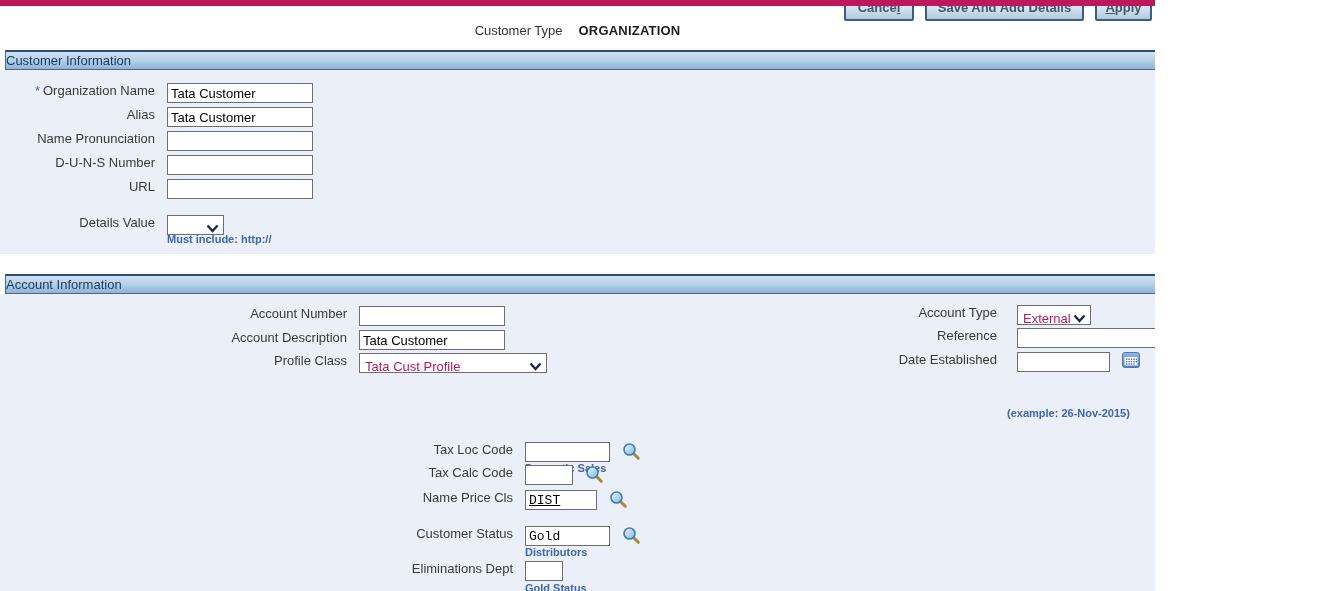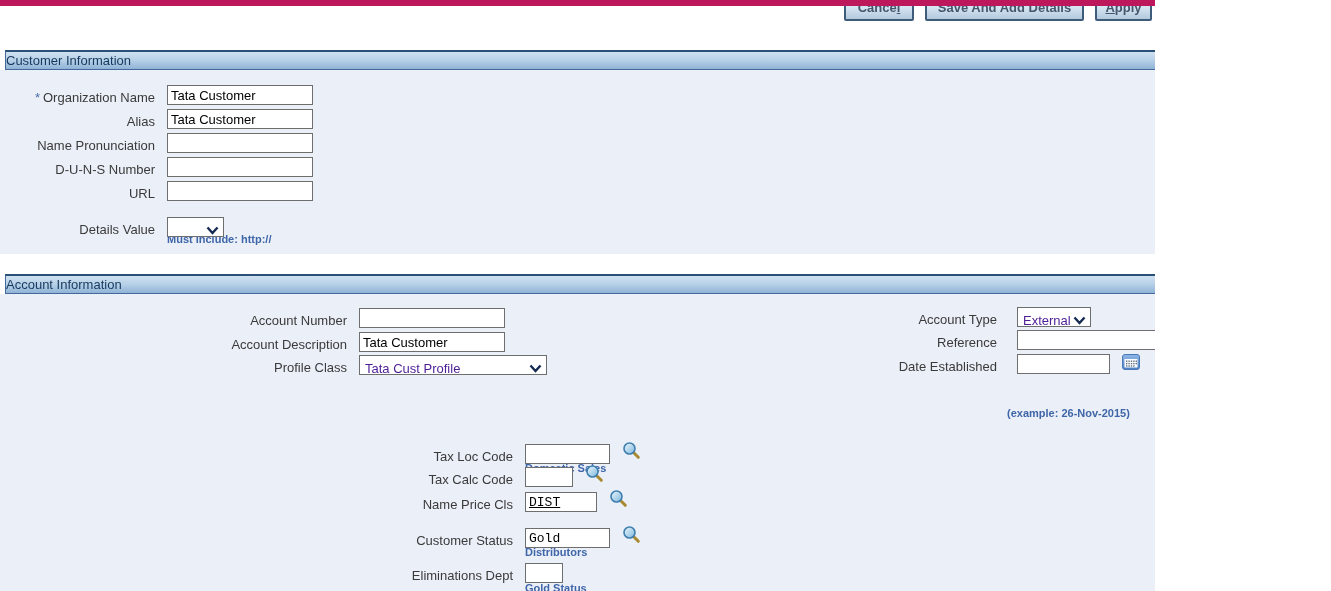--- a/index.html
+++ b/index.html
@@ -17,35 +17,35 @@
   .customer-type-row{position:absolute;top:17px;left:0;width:100%;display:flex;
        justify-content:center;align-items:baseline;gap:16px;font-size:13px;color:#333;}
   .customer-type-row .ctv{font-weight:bold;color:#1c1c1c;letter-spacing:.2px;}
 
   .secbar{position:absolute;left:5px;width:1331px;height:20px;box-sizing:border-box;
        border:1px solid #46699b;border-top:2px solid #2c4f79;
        background:linear-gradient(180deg,#cfe1f0 0%,#b9d2e8 45%,#8fb3d6 100%);
        font-weight:normal;font-size:13px;color:#15395e;line-height:17px;}
   .seccontent{position:absolute;left:0;width:1331px;background:#ebeff8;}
 
-  .frow{position:absolute;left:0;display:flex;align-items:flex-end;height:22px;}
+  .frow{position:absolute;left:0;display:flex;align-items:flex-start;height:22px;}
   .flabel{display:inline-block;text-align:right;padding-right:12px;font-size:13px;color:#3a3a3a;white-space:nowrap;}
   .req{color:#4a6da8;margin-right:3px;}
   .lw1{width:155px;} .lw2{width:347px;} .lw3{width:513px;}
   .lw4{width:147px;padding-right:20px;}
 
   .ti{box-sizing:border-box;height:20px;border:1px solid #6e6e6e;background:#fff;
       font-family:"Liberation Sans",sans-serif;font-size:13px;color:#000;padding:0 3px;}
   .mono{font-family:"Liberation Mono","DejaVu Sans Mono",monospace;font-size:13px;}
   .w146{width:146px;} .w150{width:150px;} .w93{width:93px;} .w73{width:73px;}
   .w85{width:85px;} .w48{width:48px;} .w72{width:72px;text-decoration:underline;} .w38{width:38px;}
 
   .sel{box-sizing:border-box;height:20px;border:1px solid #6e6e6e;background:#fff;
       display:flex;align-items:center;justify-content:space-between;
-      font-size:13px;color:#4c1d95;padding:6px 4px 0 5px;cursor:default;}
+      font-size:13px;color:#be185d;padding:6px 4px 0 5px;cursor:default;}
   .sw188{width:188px;} .sw74{width:74px;} .sw57{width:57px;}
 
   .hint{position:absolute;font-size:11px;font-weight:bold;color:#3f66a8;white-space:nowrap;margin-top:31px;}
 
   .mag{margin-left:12px;cursor:pointer;display:inline-block;}
   .cal{margin-left:12px;cursor:pointer;display:inline-block;}
 </style>
 </head>
 <body>
 
@@ -63,20 +63,24 @@
 </svg>
 
 <div id="app">
 
   <div class="top-buttons">
     <button class="btn" style="width:70px"><span>Cance</span><span class="ak">l</span></button>
     <button class="btn" style="width:159px"><span>Save And Add Details</span></button>
     <button class="btn" style="width:57px"><span class="ak">A</span><span>pply</span></button>
   </div>
 
+  <div class="customer-type-row">
+    <span>Customer Type</span>
+    <span class="ctv">ORGANIZATION</span>
+  </div>
 
   <div class="secbar" style="top:44px">
     <span>Customer Information</span>
   </div>
   <div class="seccontent" style="top:64px;height:184px">
 
     <div class="frow" style="top:13px">
       <span class="flabel lw1"><span class="req">*</span><span>Organization Name</span></span>
       <input class="ti w146" value="Tata Customer" style="">
     </div>

